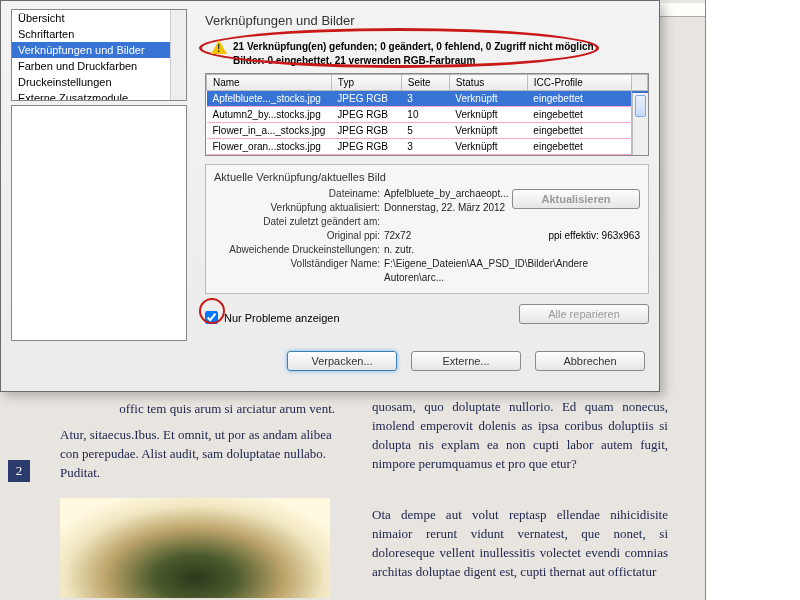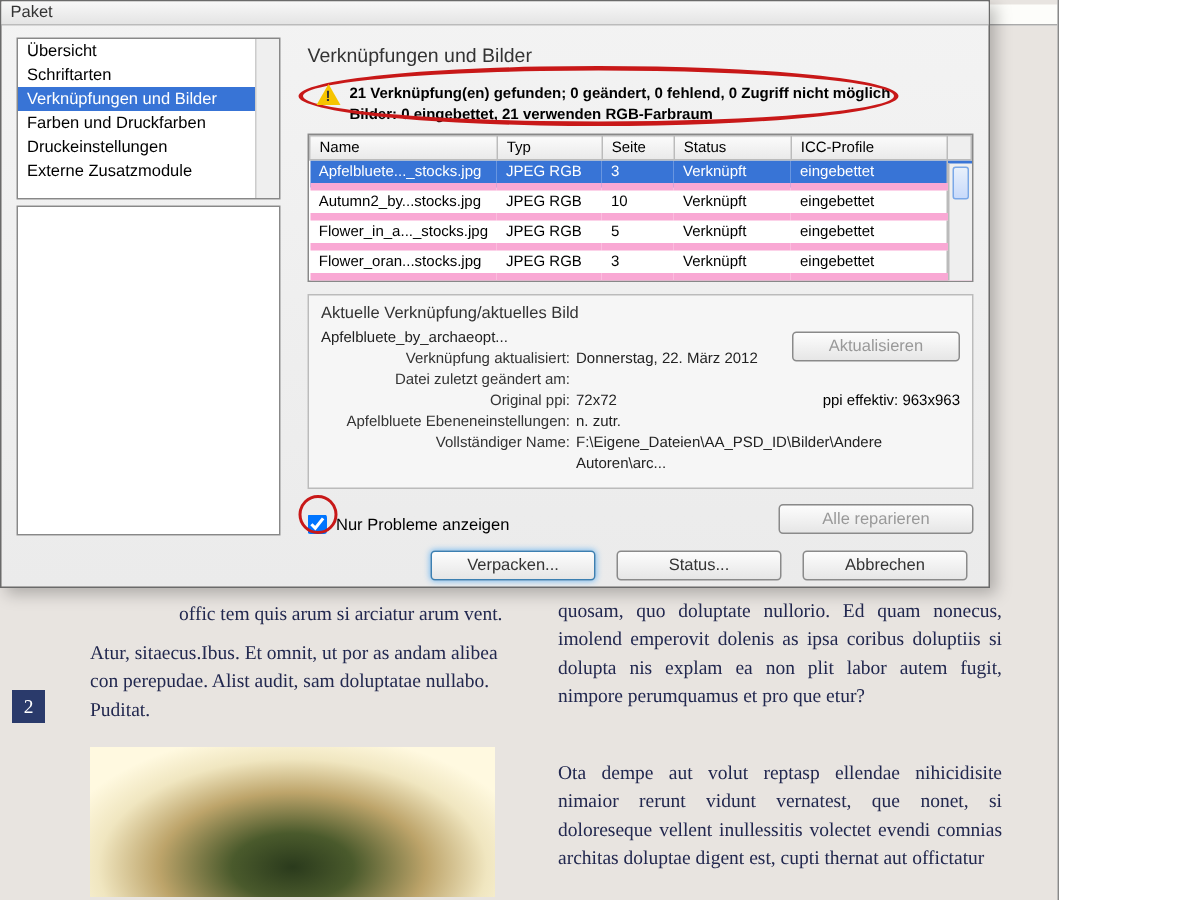--- a/index.html
+++ b/index.html
@@ -66,21 +66,21 @@
     height: 340px;
     padding: 8px 10px 0 10px;
   }
   .sidebar {
     width: 176px;
     display: flex; flex-direction: column;
   }
   .side-list {
     border: 1px solid #888;
     background: #fff;
-    height: 108px;
+    height: 92px;
     overflow: hidden;
     position: relative;
   }
   .side-item {
     padding: 2px 6px;
     font-size: 11px;
     cursor: default;
   }
   .side-item.sel {
     background: #3874d6; color: #fff;
@@ -138,21 +138,21 @@
   }
   .grid table { width: 100%; border-collapse: collapse; }
   .grid th {
     background: linear-gradient(#fbfbfb,#e9e9e9);
     border: 1px solid #bbb;
     padding: 2px 6px;
     text-align: left;
     font-weight: normal;
   }
   .grid td {
-    border-bottom: 5px solid #f9a8d4;
+    border-bottom: 1px solid #f9a8d4;
     padding: 2px 6px;
   }
   .grid tr.sel td { background: #3874d6; color: #fff; }
   .grid .scroll-col { width: 16px; background: #efefef; border-left:1px solid #bbb; }
   .v-scroll { position:absolute; right:0; top:19px; bottom:0; width:16px;
     background:#efefef; border-left:1px solid #bbb;}
   .v-scroll .thumb { position:absolute; top:2px; left:2px; right:2px; height:22px;
     background:linear-gradient(#e8f0fb,#c8dafb); border:1px solid #7aa8e8; border-radius:2px;}
   .detail-box {
     margin-top: 8px;
@@ -161,21 +161,22 @@
     padding: 6px 8px 8px 8px;
     font-size: 10px;
     position: relative;
   }
   .detail-title { font-size: 11px; margin-bottom: 4px; color:#333; }
   .drow { display:flex; line-height:1.4; }
   .drow .lab { width: 170px; text-align: right; padding-right: 4px; color:#333;}
   .drow .val { flex:1; color:#222; }
   .btn-update {
     position: absolute; right: 8px; top: 24px;
-    width: 112px;
+    width: 128px;
+    font-weight: bold;
   }
   .check-row {
     margin-top: 10px;
     display: flex;
     align-items: flex-end;
     position: relative;
   }
   .check-circle {
     position: absolute; left: -6px; top: -6px; width: 26px; height: 26px;
     border: 2px solid #c81818; border-radius: 50%;
@@ -209,29 +210,28 @@
 </head>
 <body>
 
 <div class="doc-bg">
   <div class="ruler"></div>
   <div class="page-edge"></div>
 
   <div class="doc-text" style="left:60px; top:400px; width:275px;text-align:right;">offic tem quis arum si arciatur arum vent.</div>
   <div class="doc-text" style="left:60px; top:426px; width:275px;">Atur, sitaecus.Ibus. Et omnit, ut por as andam alibea con perepudae. Alist audit, sam dolup­tatae nullabo. Puditat.</div>
 
-  <div class="doc-text" style="left:372px; top:398px; width:296px; text-align:justify;">quosam, quo doluptate nullorio. Ed quam nonecus, imolend emperovit dolenis as ipsa coribus doluptiis si dolupta nis explam ea non plit labor autem fugit, nimpore perumquamus et pro que etur?</div>
+  <div class="doc-text" style="left:372px; top:398px; width:296px; text-align:justify;">quosam, quo doluptate nullorio. Ed quam nonecus, imolend emperovit dolenis as ipsa coribus doluptiis si dolupta nis explam ea non cupti labor autem fugit, nimpore perumquamus et pro que etur?</div>
   <div class="doc-text" style="left:372px; top:506px; width:296px; text-align:justify;">Ota dempe aut volut reptasp ellendae nihici­disite nimaior rerunt vidunt vernatest, que nonet, si doloreseque vellent inullessitis volec­tet evendi comnias architas doluptae digent est, cupti thernat aut offictatur</div>
 
   <div class="page-num">2</div>
   <div class="photo"></div>
 </div>
 
 <div class="dialog">
-  <div class="titlebar">Paket</div>
 
   <div class="dlg-body">
 
     <div class="sidebar">
       <div class="side-list">
         <div class="side-item">Übersicht</div>
         <div class="side-item">Schriftarten</div>
         <div class="side-item sel">Verknüpfungen und Bilder</div>
         <div class="side-item">Farben und Druckfarben</div>
         <div class="side-item">Druckeinstellungen</div>
@@ -301,53 +301,54 @@
         <div class="v-scroll">
           <div class="thumb"></div>
         </div>
       </div>
 
       <div class="detail-box">
         <div class="detail-title">Aktuelle Verknüpfung/aktuelles Bild</div>
         <button class="btn-update disabled" disabled="">Aktualisieren</button>
         <div id="detail-rows">
             <div class="drow">
+              <div class="lab">Dateiname:</div>
               <div class="val">Apfelbluete_by_archaeopt...</div>
             </div>
             <div class="drow">
               <div class="lab">Verknüpfung aktualisiert:</div>
               <div class="val">Donnerstag, 22. März 2012</div>
             </div>
             <div class="drow">
               <div class="lab">Datei zuletzt geändert am:</div>
               <div class="val"></div>
             </div>
             <div class="drow">
               <div class="lab">Original ppi:</div>
               <div class="val">72x72</div>
               <div style="margin-left: 60px;">ppi effektiv:  963x963</div>
             </div>
             <div class="drow">
-              <div class="lab">Apfelbluete Ebeneneinstellungen:</div>
+              <div class="lab">Abweichende Druckeinstellungen:</div>
               <div class="val">n. zutr.</div>
             </div>
             <div class="drow">
               <div class="lab">Vollständiger Name:</div>
               <div class="val">F:\Eigene_Dateien\AA_PSD_ID\Bilder\Andere Autoren\arc...</div>
             </div>
           </div>
       </div>
 
       <div class="check-row">
         <div class="check-circle"></div>
         <input type="checkbox" checked="" style="">
         <span>Nur Probleme anzeigen</span>
         <button class="btn-repair disabled" disabled="">Alle reparieren</button>
       </div>
     </div>
   </div>
 
   <div class="dlg-buttons">
     <button class="primary">Verpacken...</button>
-    <button>Status...</button>
+    <button>Externe...</button>
     <button>Abbrechen</button>
   </div>
 </div>
 
 </body></html>

